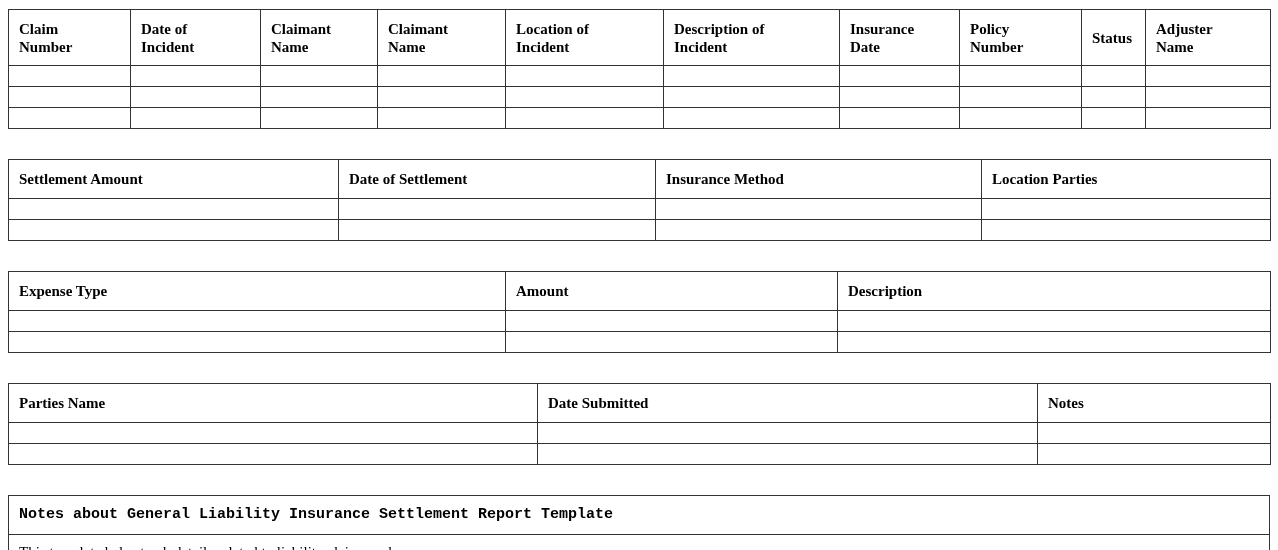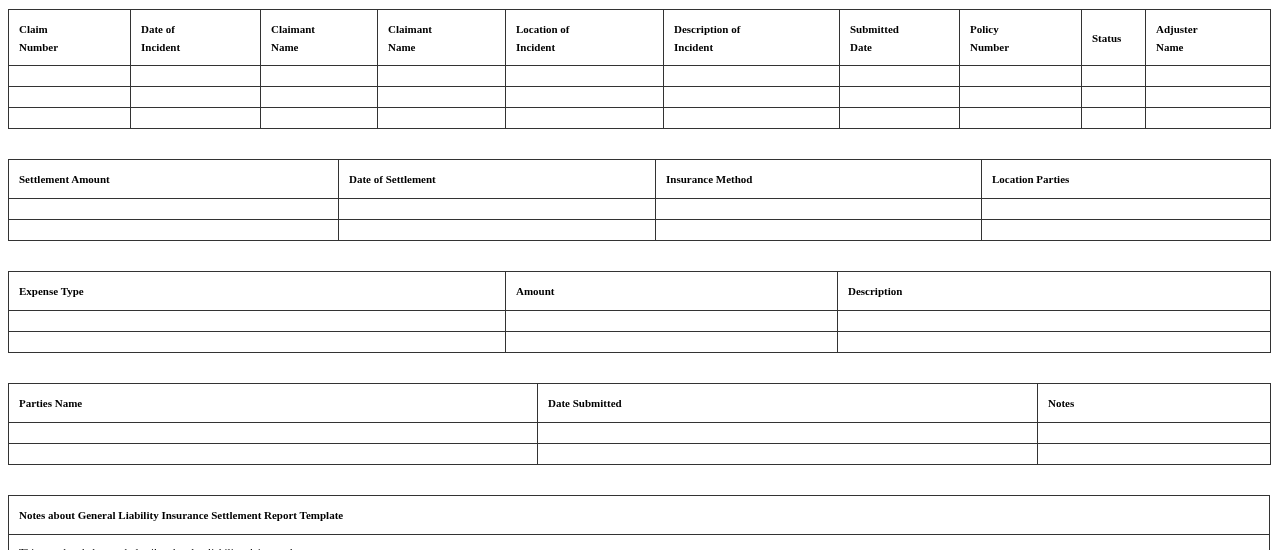--- a/index.html
+++ b/index.html
@@ -13,36 +13,36 @@
       color: #000;
     }
     .page {
       position: relative;
       padding: 9px 8px 0 8px;
     }
     table {
       border-collapse: collapse;
       width: 1262px;
       table-layout: fixed;
-      font-size: 11px;
+      font-size: 15px;
     }
     td, th {
       border: 1px solid #333333;
       text-align: left;
       vertical-align: middle;
       padding: 0 10px;
       line-height: 18px;
     }
     th { font-weight: bold; }
     .t1 th { height: 55px; }
     .t1 td { height: 20px; }
     .t2 th, .t3 th, .t4 th { height: 38px; }
     .t2 td, .t3 td, .t4 td { height: 20px; }
     .gap { height: 30px; }
-    .notes th { height: 38px; }
+    .notes th { height: 38px; font-family: Liberation Mono, monospace; }
     .notes td { height: 30px; vertical-align: top; padding-top: 8px; }
   </style>
 </head>
 <body>
 
 <div class="page">
 
   <table class="t1">
     <colgroup>
       <col style="width:122px">
@@ -57,21 +57,21 @@
         <col style="width:125px">
     </colgroup>
     <tbody>
         <tr>
       <th><span>Claim</span><br><span>Number</span></th>
       <th><span>Date of</span><br><span>Incident</span></th>
       <th><span>Claimant</span><br><span>Name</span></th>
       <th><span>Claimant</span><br><span>Name</span></th>
       <th><span>Location of</span><br><span>Incident</span></th>
       <th><span>Description of</span><br><span>Incident</span></th>
-      <th><span>Submitted</span><br><span>Date</span></th>
+      <th><span>Insurance</span><br><span>Date</span></th>
       <th><span>Policy</span><br><span>Number</span></th>
       <th><span>Status</span></th>
       <th><span>Adjuster</span><br><span>Name</span></th>
     </tr>
     <tr>
       <td></td>
           <td></td>
           <td></td>
           <td></td>
           <td></td>

